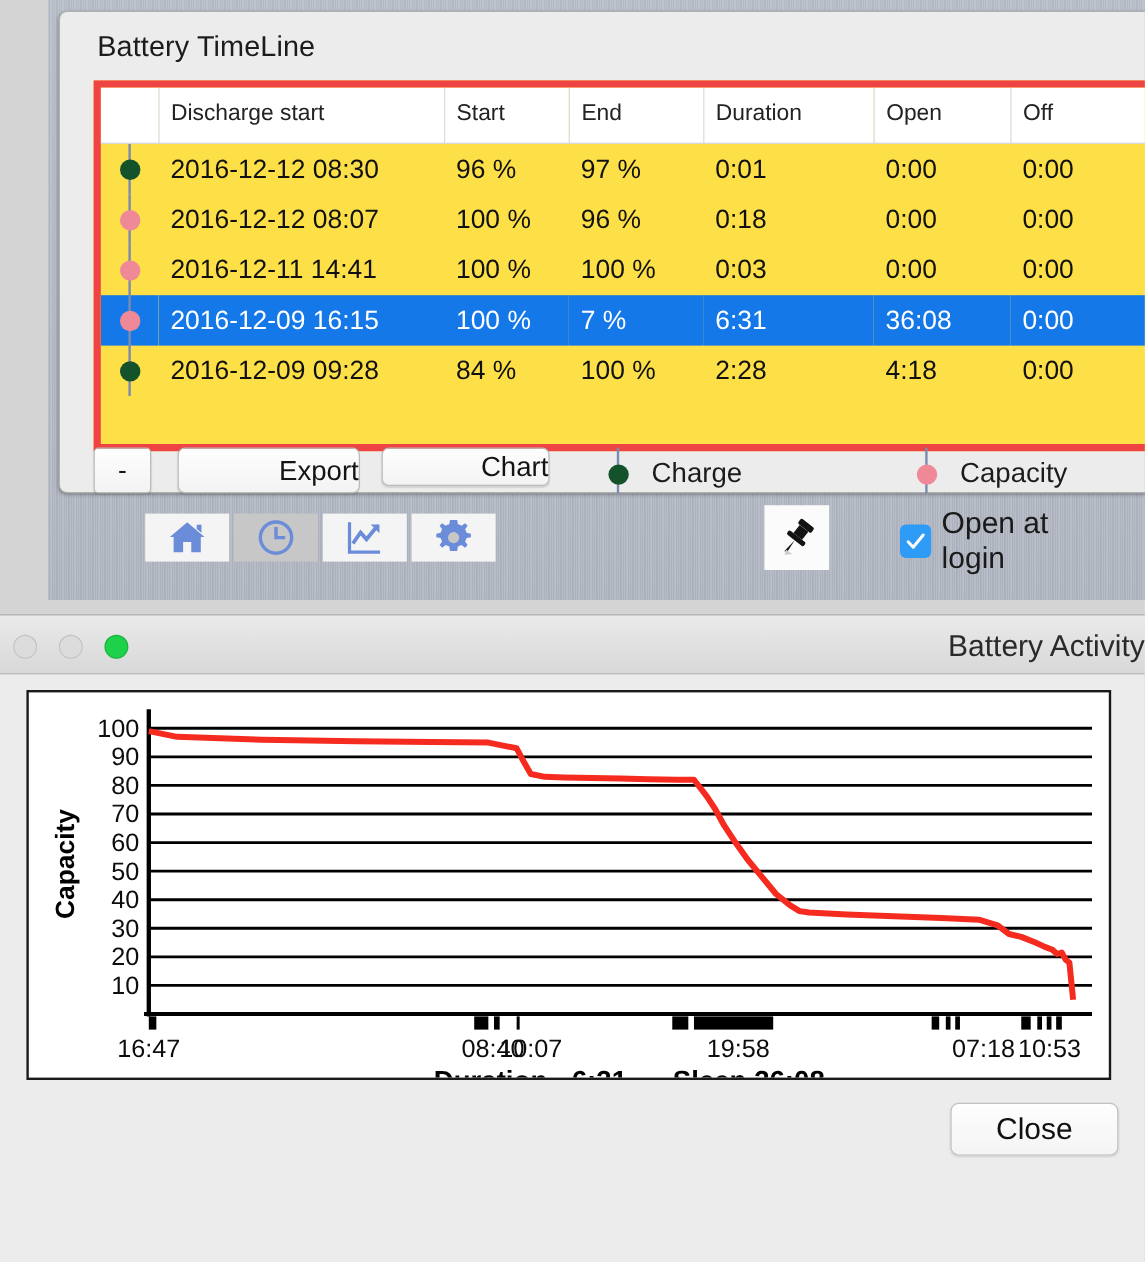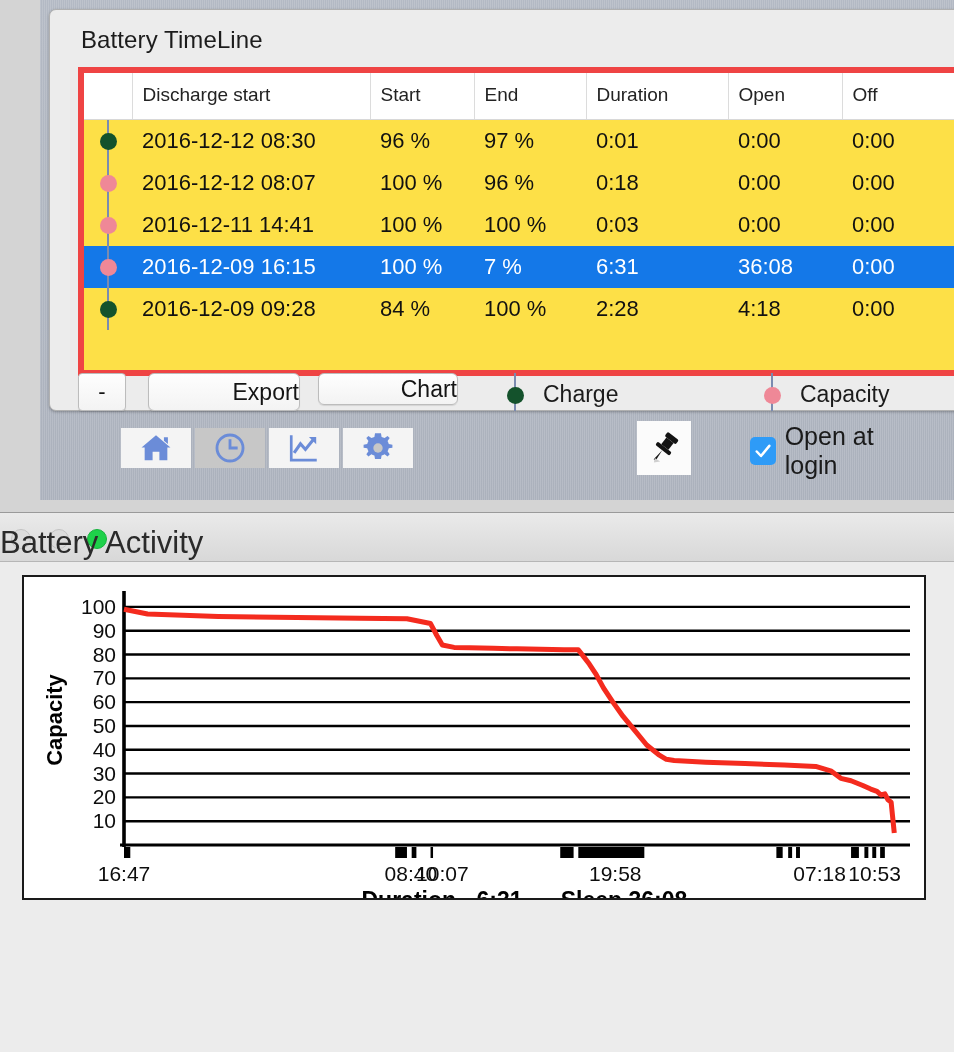--- a/index.html
+++ b/index.html
@@ -99,21 +99,21 @@
   
   #bottom-window{
     position:absolute;left:0;top:512px;width:954px;height:540px;
     background:#ececec;border-top:1px solid #9a9a9a;
   }
   #bw-titlebar{
     position:absolute;left:0;top:0;width:954px;height:48px;
     background:linear-gradient(#eaeaea,#d8d8d8);
     border-bottom:1px solid #b6b6b6;
   }
-  #bw-title{position:absolute;width:100%;top:12px;text-align:left;font-size:31px;color:#2a2a2a;}
+  #bw-title{position:absolute;width:100%;top:12px;text-align:right;font-size:25px;color:#2a2a2a;}
   .tl-dot{position:absolute;top:16px;width:20px;height:20px;border-radius:50%;}
   #tl-close{left:11px;background:#dcdcdc;border:1px solid #c3c3c3;box-sizing:border-box;}
   #tl-min{left:49px;background:#dcdcdc;border:1px solid #c3c3c3;box-sizing:border-box;}
   #tl-zoom{left:87px;background:#1ed14a;border:1px solid #16b33d;box-sizing:border-box;}
 
   #chart-box{
     position:absolute;left:22px;top:62px;width:904px;height:325px;
     background:#fff;border:2px solid #1a1a1a;box-sizing:border-box;
   }
   #close-btn{
@@ -341,13 +341,14 @@
         <text x="386.89" y="304" text-anchor="middle" class="xlab">08:40</text>
         <text x="418.33000000000004" y="304" text-anchor="middle" class="xlab">10:07</text>
         <text x="591.25" y="304" text-anchor="middle" class="xlab">19:58</text>
         <text x="795.61" y="304" text-anchor="middle" class="xlab">07:18</text>
         <text x="850.63" y="304" text-anchor="middle" class="xlab">10:53</text>
         <text x="418" y="331" text-anchor="middle" class="footlbl">Duration - 6:31</text>
         <text x="600" y="331" text-anchor="middle" class="footlbl">Sleep 36:08</text>
       </svg>
   </div>
 
+  <button id="close-btn">Close</button>
 </div>
 
 </body></html>

